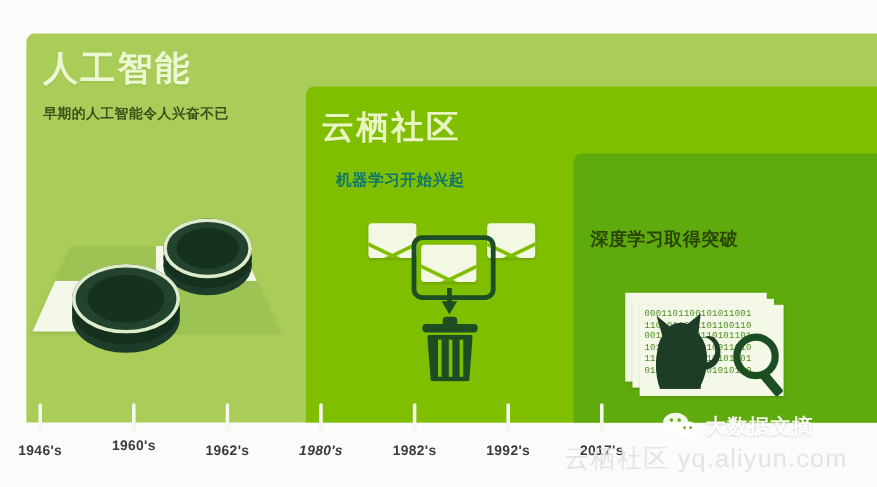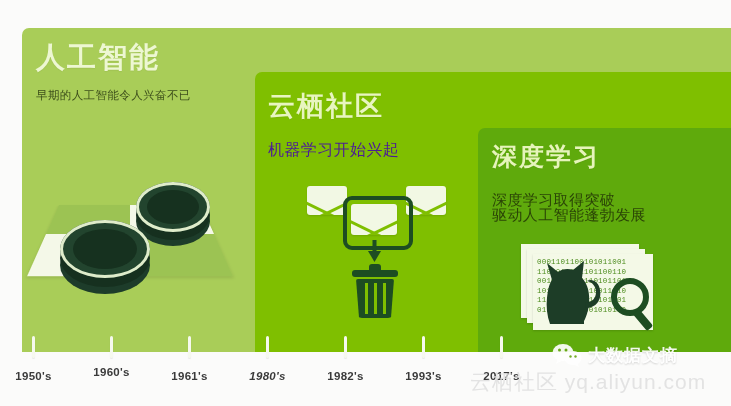--- a/index.html
+++ b/index.html
@@ -28,25 +28,25 @@
   
   .ptitle{
     position:absolute;color:#eaf6c8;font-weight:700;white-space:nowrap;
     letter-spacing:2px;text-shadow:0 1px 1px rgba(0,0,0,.05);
   }
   #title-ai{left:36px;top:38px;font-size:29px;color:#edf7d2;}
   #title-ml{left:268px;top:88px;font-size:27px;color:#e8f5c0;}
   #title-dl{left:492px;top:140px;font-size:25px;color:#e6f4bb;}
 
   .psub{
-    position:absolute;font-weight:400;white-space:nowrap;
+    position:absolute;font-weight:700;white-space:nowrap;
     font-size:11.5px;letter-spacing:.4px;line-height:15px;
   }
   #sub-ai{left:36px;top:88px;color:#3d4f1b;}
-  #sub-ml{left:268px;top:142px;color:#4c1d95;font-size:16px;}
+  #sub-ml{left:280px;top:142px;color:#0f766e;font-size:13px;}
   #sub-dl{left:492px;top:192px;color:#2b4506;font-size:15px;}
 
   
   #checkers{position:absolute;left:28px;top:168px;width:205px;height:140px;}
   .board-face{
     position:absolute;left:18px;top:10px;width:168px;height:112px;
     background:#f4f8e8;
     transform:perspective(240px) rotateX(52deg);
     box-shadow:0 2px 3px rgba(0,0,0,.10);
   }
@@ -187,39 +187,37 @@
         C62,28 66,32 66,38 C66,45 61,49 55,48 Z"></path>
       <rect x="20" y="62" width="34" height="8" fill="#1d3d27"></rect>
     </svg>
 
     <svg id="magnifier" viewBox="0 0 58 58">
       <circle cx="24" cy="23" r="16" fill="none" stroke="#1d4d22" stroke-width="6"></circle>
       <rect x="33" y="35" width="8" height="22" rx="2" fill="#1d4d22" transform="rotate(-40 37 46)"></rect>
     </svg>
   </div>
 
-  <div class="ptitle" id="title-dl">深度学习</div>
   <div class="psub" id="sub-dl">
     <span>深度学习取得突破</span><br>
-    <span>驱动人工智能蓬勃发展</span>
   </div>
 
   <div id="timeline">
       <div class="tick" style="left: 32px; top: 336px;"></div>
-      <div class="tlabel" style="left: 33.5px; top: 370px;">1950's</div>
+      <div class="tlabel" style="left: 33.5px; top: 370px;">1946's</div>
       <div class="tick" style="left: 110px; top: 336px;"></div>
       <div class="tlabel" style="left: 111.5px; top: 366px;">1960's</div>
       <div class="tick" style="left: 188px; top: 336px;"></div>
-      <div class="tlabel" style="left: 189.5px; top: 370px;">1961's</div>
+      <div class="tlabel" style="left: 189.5px; top: 370px;">1962's</div>
       <div class="tick" style="left: 266px; top: 336px;"></div>
       <div class="tlabel" style="left: 267.5px; top: 370px; font-style: italic;">1980's</div>
       <div class="tick" style="left: 344px; top: 336px;"></div>
       <div class="tlabel" style="left: 345.5px; top: 370px;">1982's</div>
       <div class="tick" style="left: 422px; top: 336px;"></div>
-      <div class="tlabel" style="left: 423.5px; top: 370px;">1993's</div>
+      <div class="tlabel" style="left: 423.5px; top: 370px;">1992's</div>
       <div class="tick" style="left: 500px; top: 336px;"></div>
       <div class="tlabel" style="left: 501.5px; top: 370px;">2017's</div>
     </div>
 
   <div id="wm-wechat">
     <svg width="30" height="24" viewBox="0 0 30 24">
       <ellipse cx="11" cy="9.5" rx="10.5" ry="8.5" fill="#ffffff"></ellipse>
       <polygon points="6,15 4,21 10,17.5" fill="#ffffff"></polygon>
       <circle cx="7.5" cy="7" r="1.5" fill="#6aa818"></circle>
       <circle cx="14" cy="7" r="1.5" fill="#6aa818"></circle>

